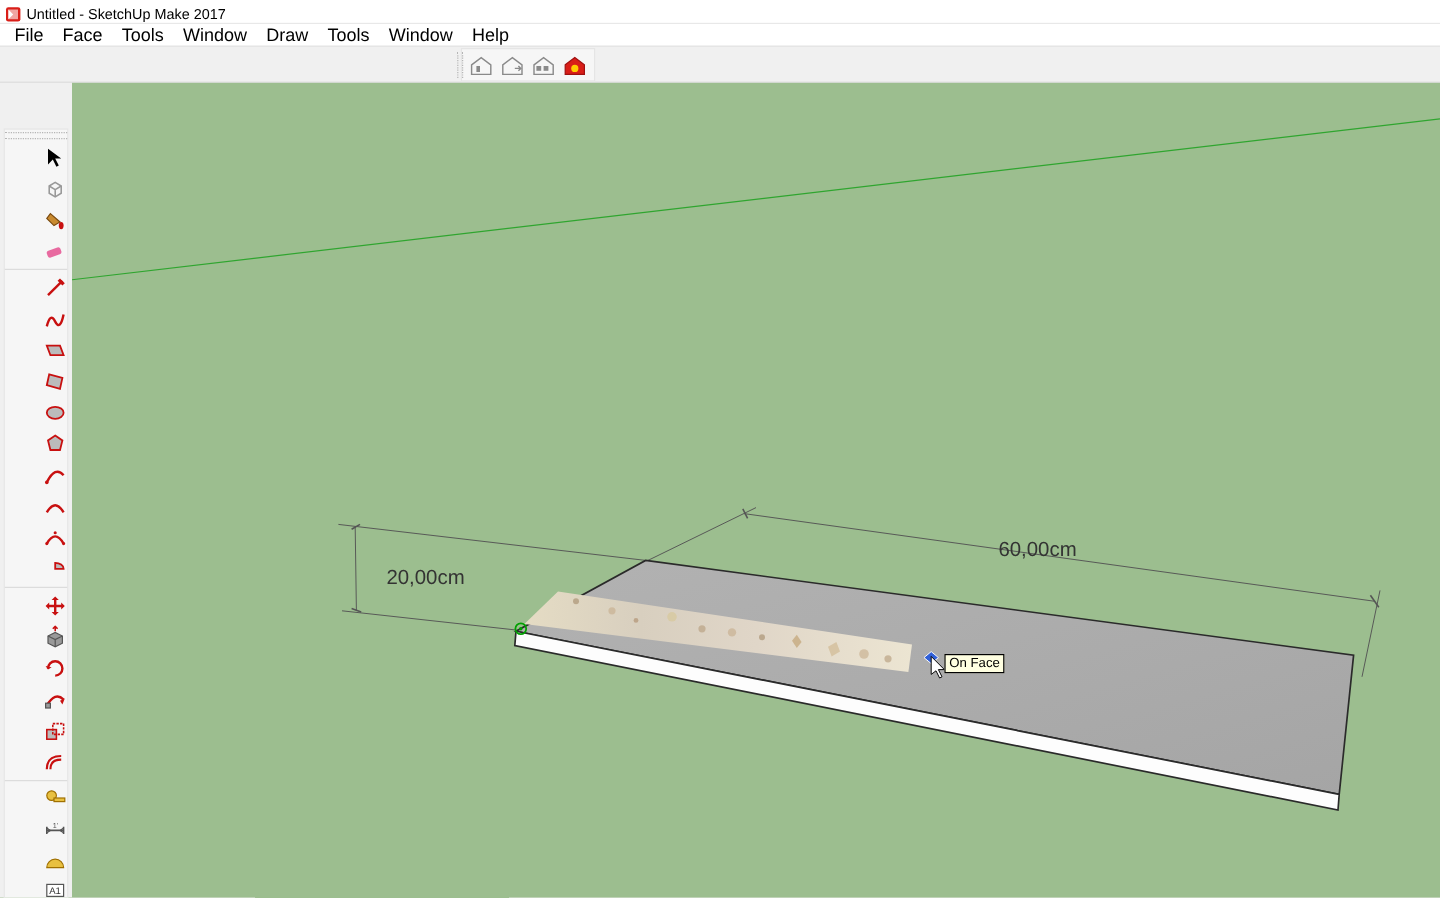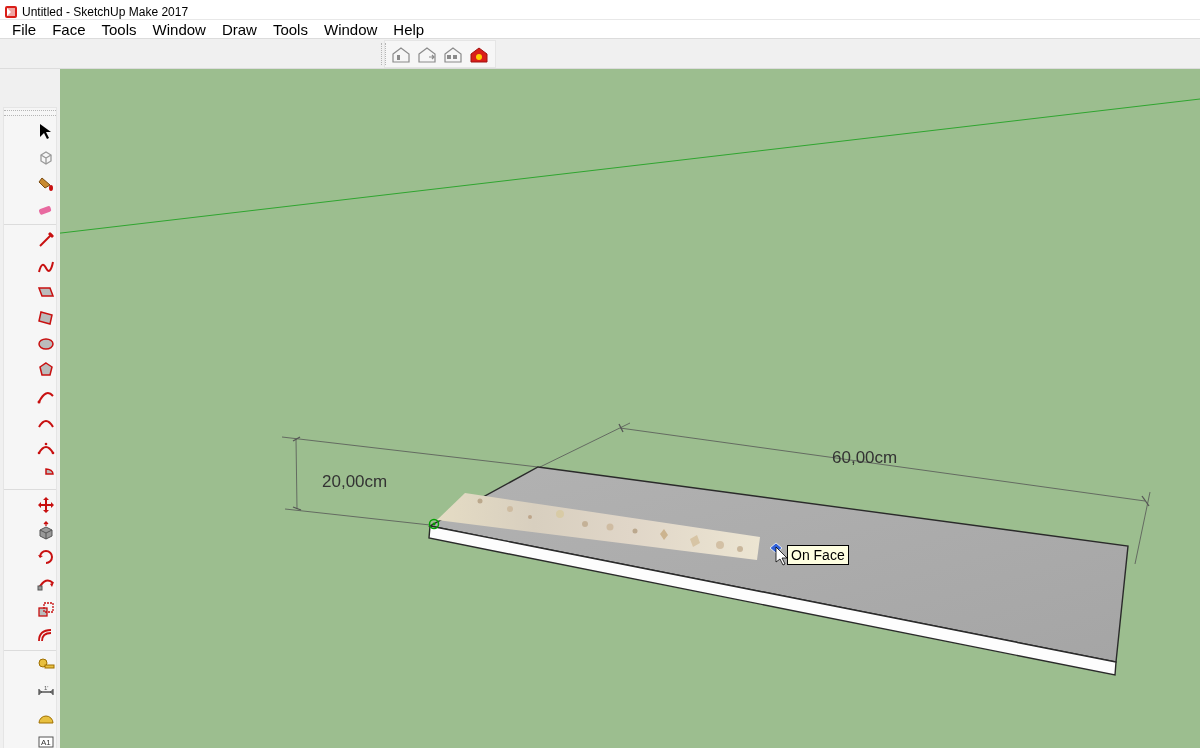--- a/index.html
+++ b/index.html
@@ -132,21 +132,21 @@
     bottom: 0;
     background: #9cbe8f;
     overflow: hidden;
   }
 
   
   .tooltip {
     position: absolute;
     background: #ffffe1;
     border: 1px solid #000;
-    font-size: 14px;
+    font-size: 11px;
     padding: 1px 3px;
     white-space: nowrap;
   }
 
   
   .dim-text {
     position: absolute;
     font-family: Tahoma, sans-serif;
     font-size: 17px;
     color: #333;

